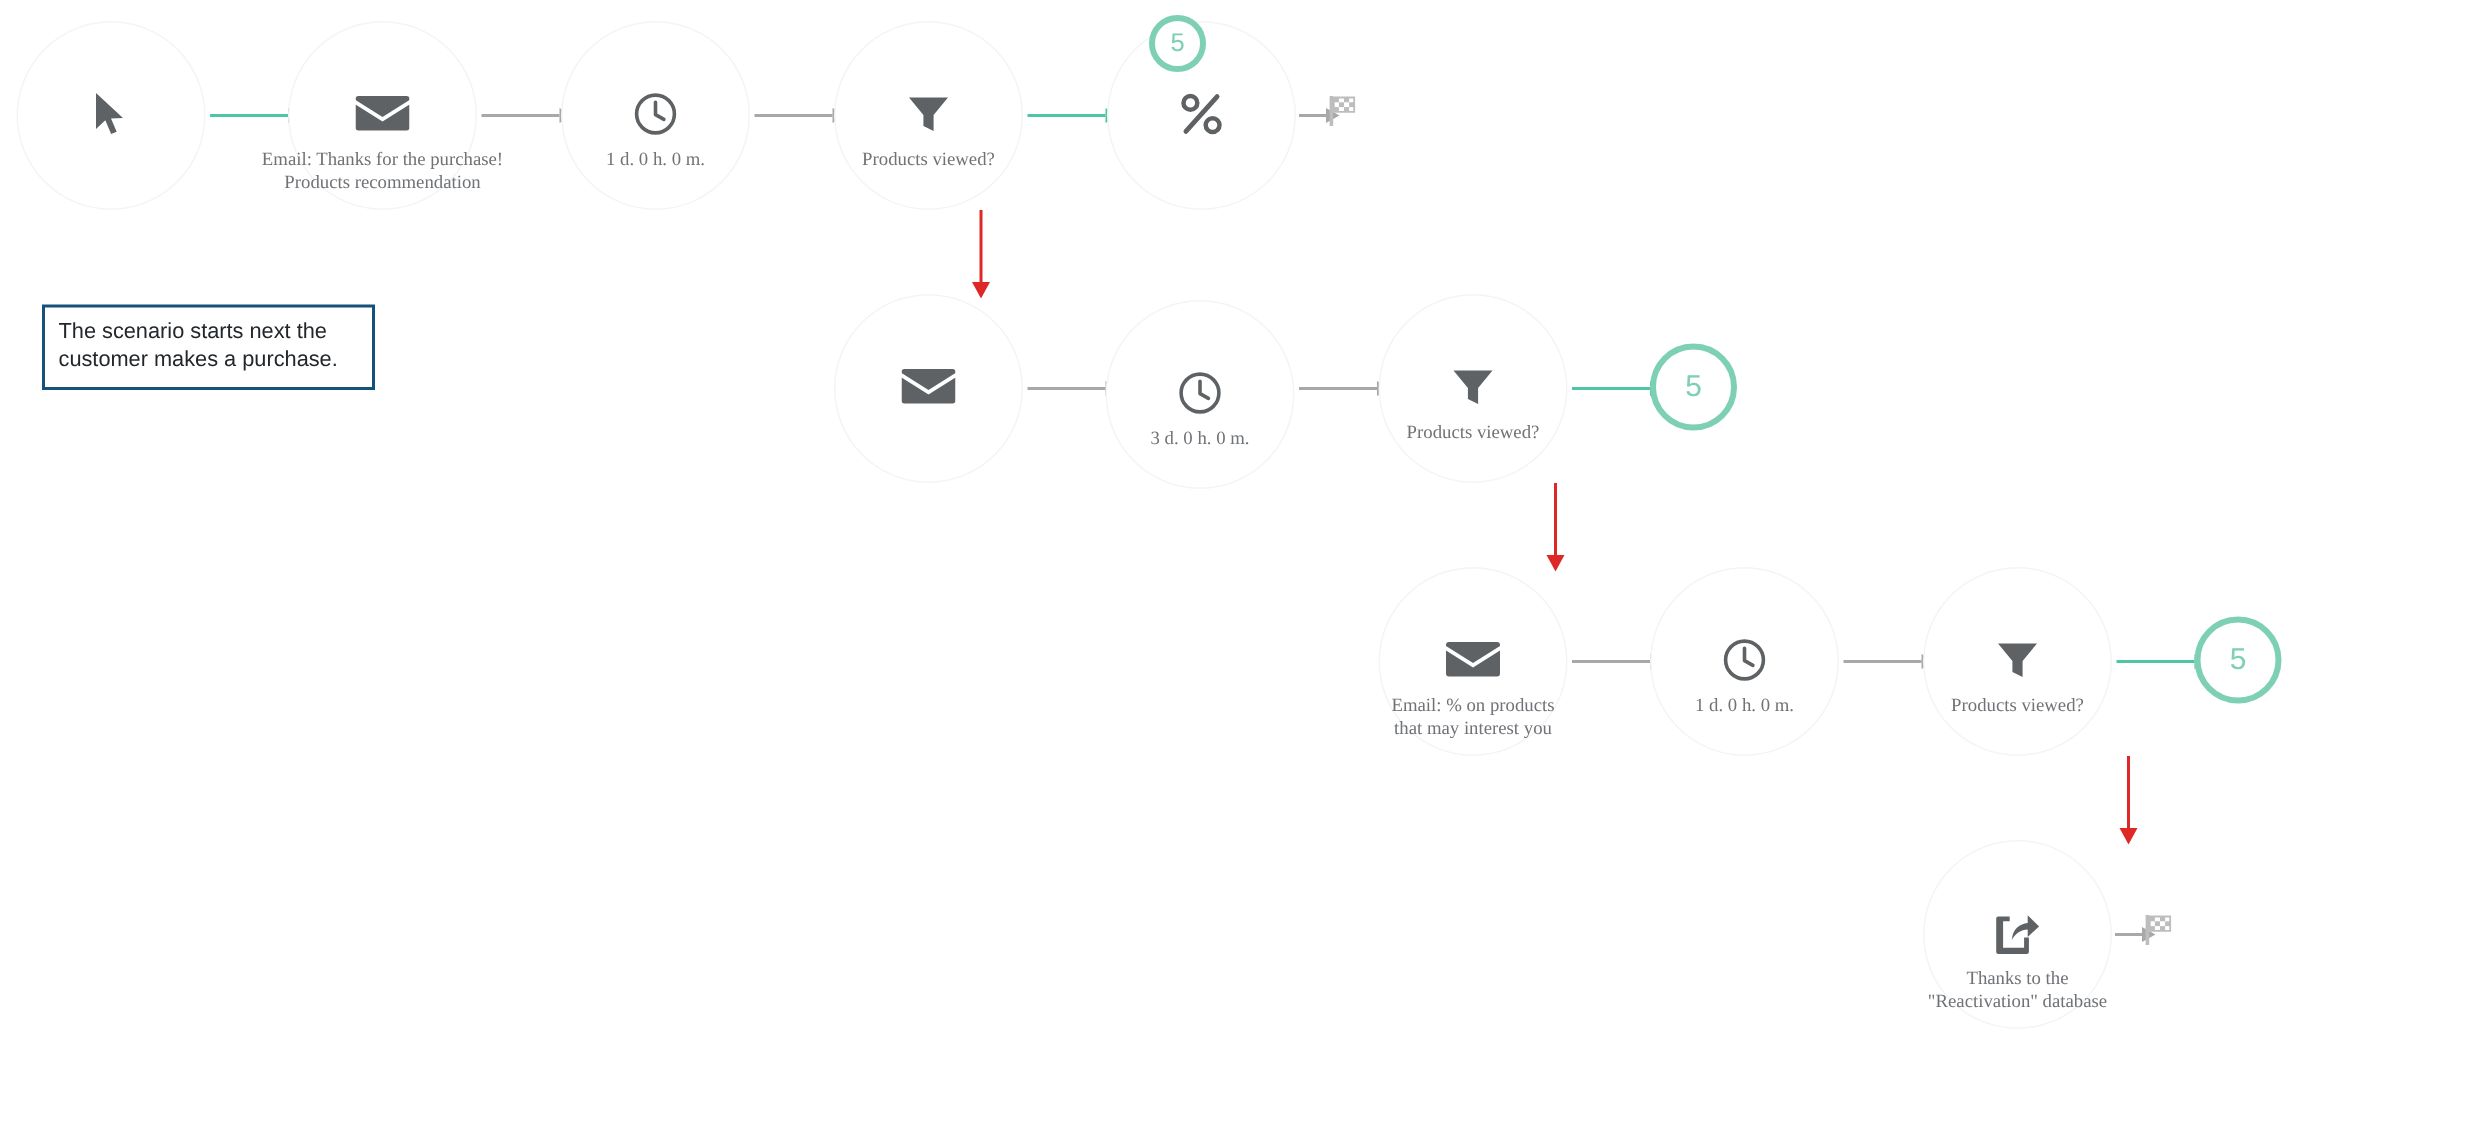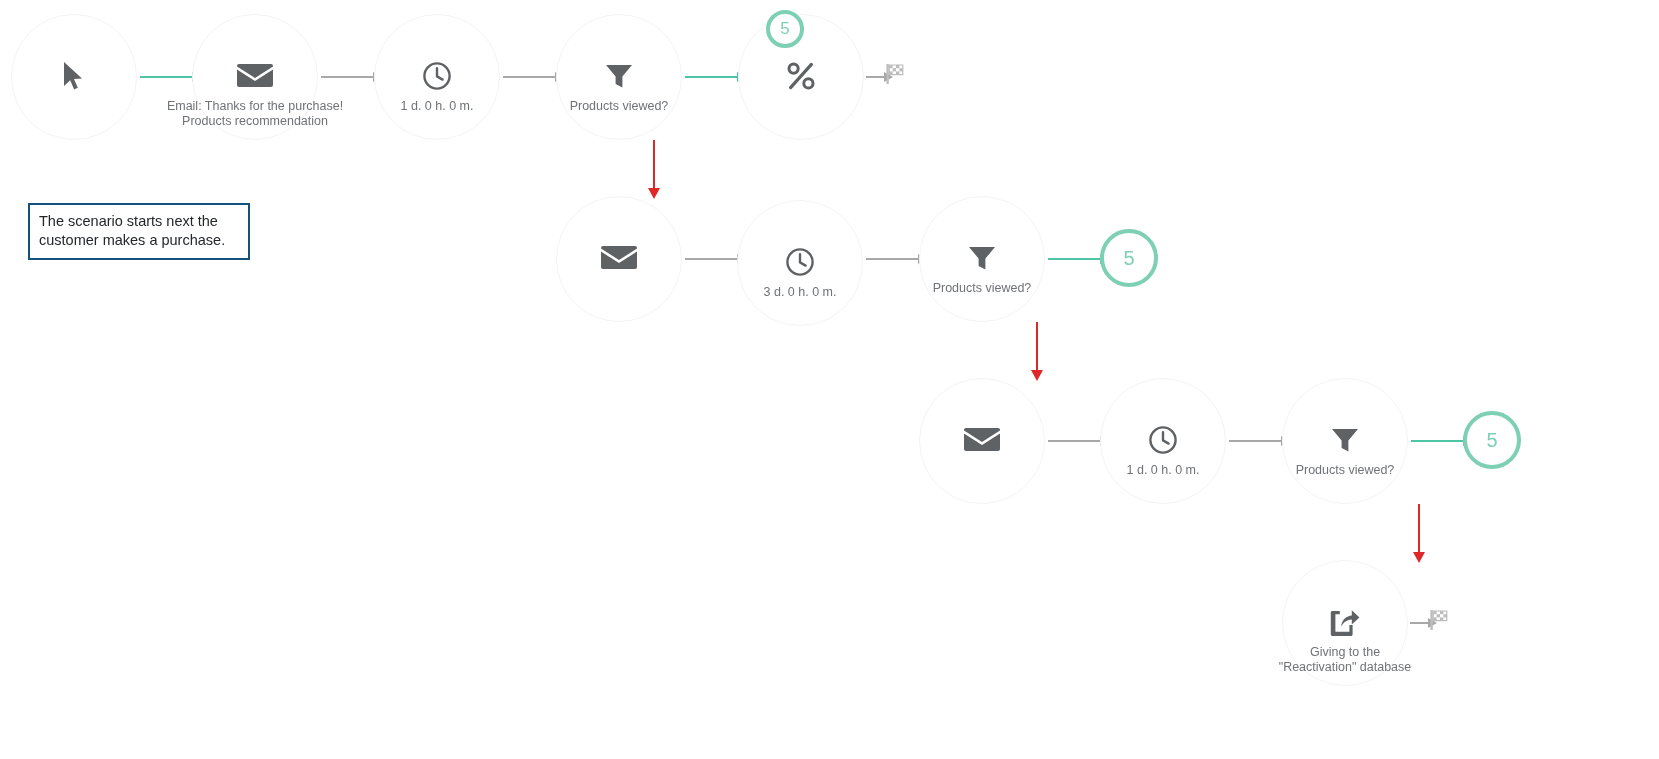--- a/index.html
+++ b/index.html
@@ -51,20 +51,21 @@
     left: 50%;
     transform: translateX(-50%);
     top: 84px;
     width: 230px;
     text-align: center;
     font-size: 12.5px;
     line-height: 15px;
     color: #6f7276;
     white-space: pre-line;
     pointer-events: none;
+    font-family: Liberation Serif, serif;
   }
   .node-label.narrow { width: 175px; }
 
   
   .conn {
     position: absolute;
     height: 2px;
     background: #a8a8a8;
   }
   .conn.green { background: #4ec5a5; }
@@ -265,20 +266,22 @@
       </div>
       <div class="node" style="left: 919px; top: 378px;">
         <div class="node-inner">
           <span class="node-icon">
             <svg width="36" height="27" viewBox="0 0 36 27">
               <path d="M2 2 h32 a2 2 0 0 1 2 2 v0.6 L18 16 L0 4.6 V4 a2 2 0 0 1 2-2z" fill="#5f6264"></path>
               <path d="M0 7.6 L18 19 L36 7.6 V23 a2 2 0 0 1-2 2 H2 a2 2 0 0 1-2-2z" fill="#5f6264"></path>
             </svg>
           </span>
         </div>
+        <div class="node-label">Email: % on products
+that may interest you</div>
       </div>
       <div class="node" style="left: 1100px; top: 378px;">
         <div class="node-inner">
           <span class="node-icon">
             <svg width="30" height="30" viewBox="0 0 30 30">
               <circle cx="15" cy="15" r="12.6" fill="none" stroke="#5f6264" stroke-width="2.4"></circle>
               <path d="M15 7.2 V15.4 L20.6 18.6" fill="none" stroke="#5f6264" stroke-width="2.4" stroke-linecap="round" stroke-linejoin="round"></path>
             </svg>
           </span>
         </div>
@@ -296,21 +299,21 @@
       </div>
       <div class="node" style="left: 1282px; top: 560px;">
         <div class="node-inner">
           <span class="node-icon">
             <svg width="30" height="28" viewBox="0 0 30 28">
               <path d="M2.2 3 h7.6 v3.2 H5.4 v17.6 h14 V17 h3.2 v9.6 a1.4 1.4 0 0 1-1.4 1.4 H2.2 A1.4 1.4 0 0 1 0.8 26.6 V4.4 A1.4 1.4 0 0 1 2.2 3z" fill="#5f6264"></path>
               <path d="M11.2 18.6 c0.6-7.4 5.4-10.6 10.6-11.2 V2.2 L29.4 9.6 L21.8 16.6 V11.6 c-4.6 0.3-8 2.4-10.6 7z" fill="#5f6264"></path>
             </svg>
           </span>
         </div>
-        <div class="node-label">Giving to the
+        <div class="node-label">Thanks to the
 "Reactivation" database</div>
       </div>
     </div>
 
   <div id="badge-layer">
       <div class="badge" style="left: 766px; top: 10px;">5</div>
       <div class="endbadge" style="left: 1100px; top: 229px;">5</div>
       <div class="endbadge" style="left: 1463px; top: 411px;">5</div>
     </div>
 

